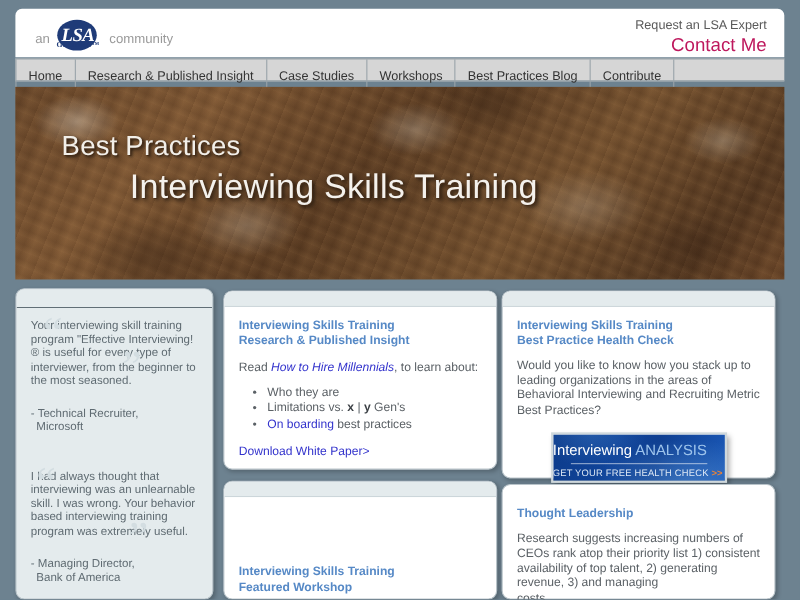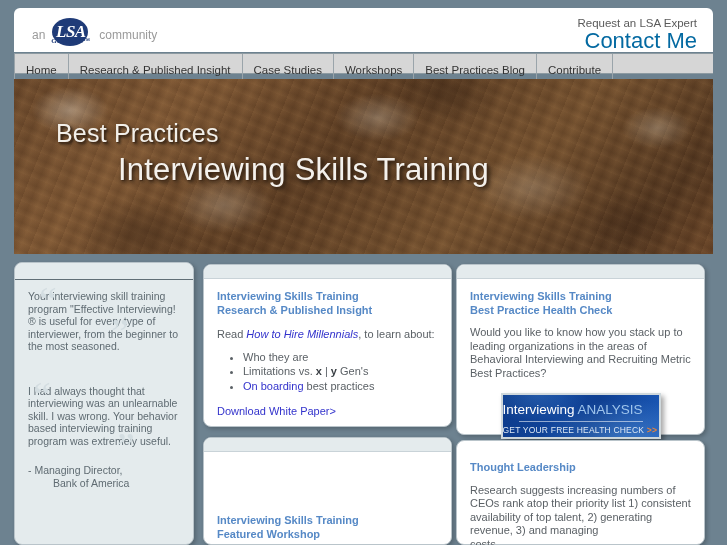--- a/index.html
+++ b/index.html
@@ -49,21 +49,21 @@
     font-weight: bold; font-size: 7px;
     color: #1f3b78; letter-spacing: 0.3px;
   }
   .logo-community { font-size: 12px; color: #9a9a9a; margin-left: 3px; }
 
   .contact-block {
     position: absolute; right: 16px; top: 8px; text-align: right;
   }
   .contact-sub { font-size: 11.5px; color: #5a5a5a; line-height: 14px; }
   .contact-main {
-    font-size: 22px; color: #0369a1; line-height: 20px;
+    font-size: 17px; color: #be185d; line-height: 20px;
     margin-top: 1px;
   }
 
   
   .nav {
     position: absolute; left: 14px; top: 53px;
     width: 699px; height: 21px;
     background: #d6d6d6;
     border-top: 1px solid #8d9aa1;
     border-bottom: 1px solid #8d9aa1;
@@ -251,28 +251,32 @@
     <div class="banner-line2">Interviewing Skills Training</div>
   </div>
 
   <div class="card" id="testimonials">
     <div class="card-strip"></div>
     <div class="quote-body">
       <span class="qmark q1-open">“</span>
       <span class="qmark q1-close">”</span>
       <span>Your interviewing skill training program "Effective Interviewing!® is useful for every type of interviewer, from the beginner to the most seasoned.</span>
     </div>
+    <div class="attrib" style="margin-top:17px;">
+      <div>- Technical Recruiter,</div>
+      <div style="padding-left:5px;">Microsoft</div>
+    </div>
     <div class="quote-body" style="margin-top:22px;">
       <span class="qmark q2-open">“</span>
       <span class="qmark q2-close">”</span>
       <span>I had always thought that interviewing was an unlearnable skill. I was wrong. Your behavior based interviewing training program was extremely useful.</span>
     </div>
     <div class="attrib" style="margin-top:17px;">
       <div>- Managing Director,</div>
-      <div style="padding-left:5px;margin-left:20px;">Bank of America</div>
+      <div style="padding-left:5px;">Bank of America</div>
     </div>
   </div>
 
   <div class="card" id="card-research">
     <div class="card-strip"></div>
     <div class="card-inner">
       <div class="blue-head">
         <div>Interviewing Skills Training</div>
         <div>Research &amp; Published Insight</div>
       </div>

